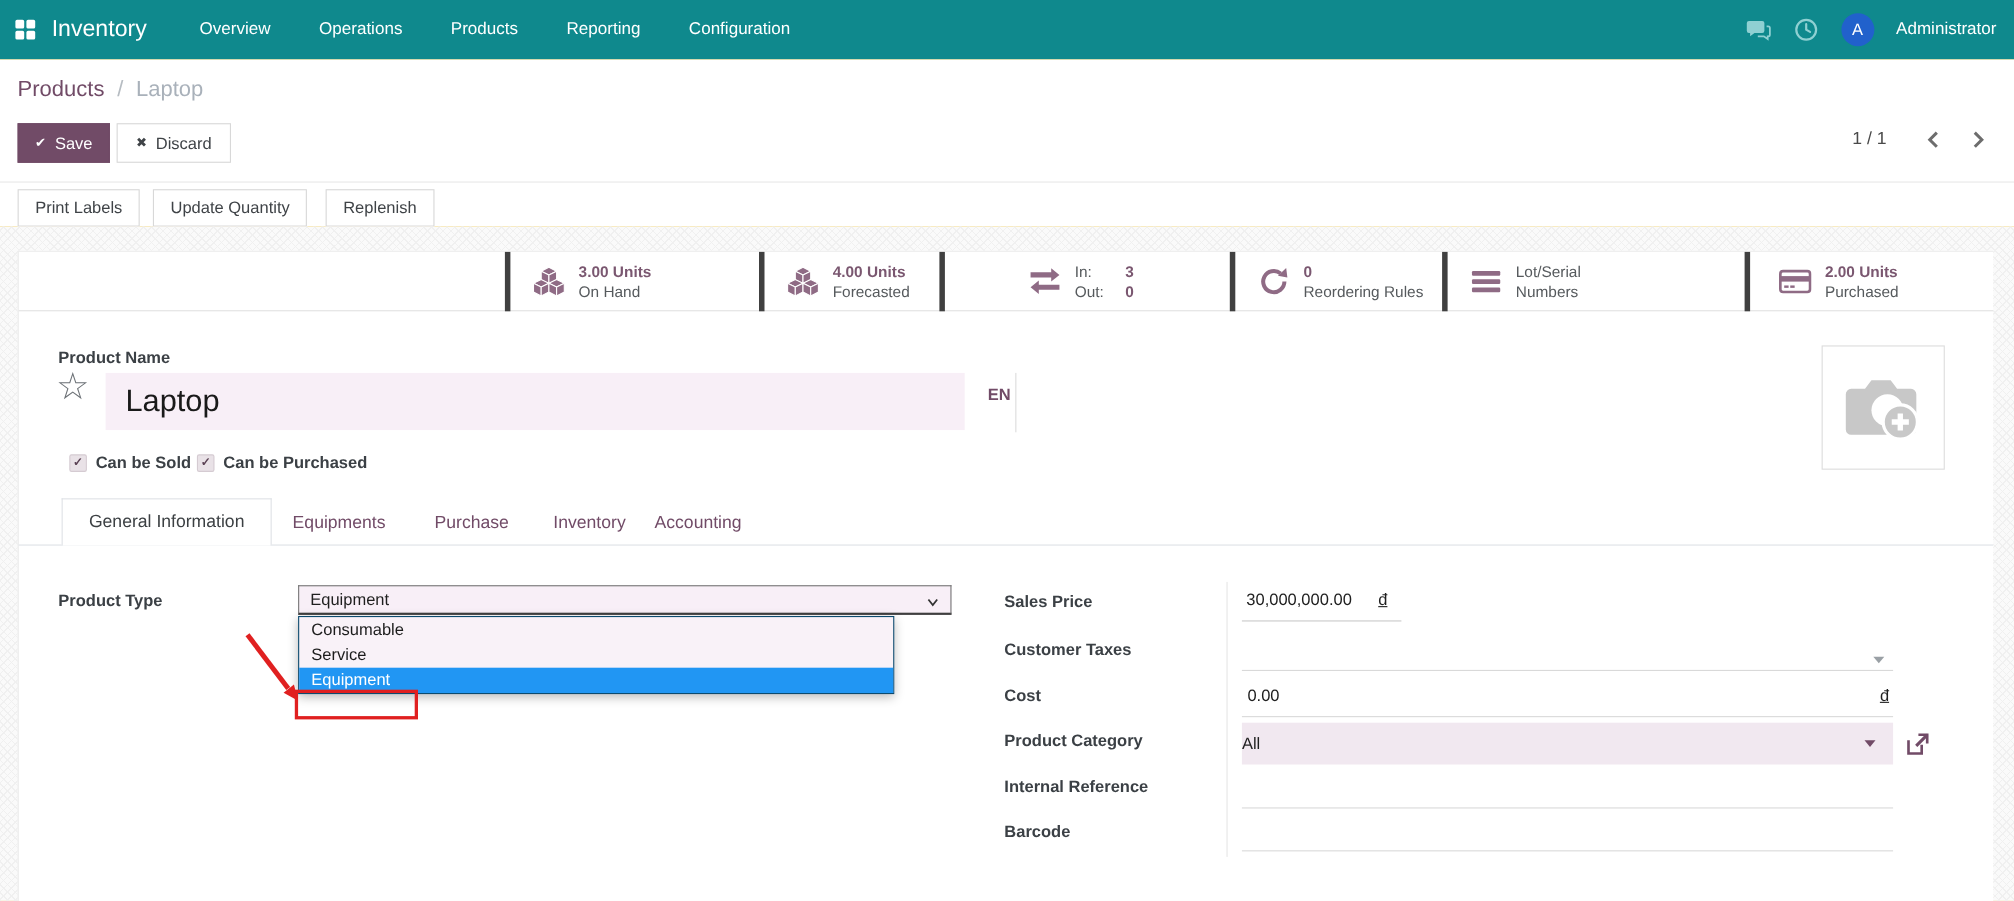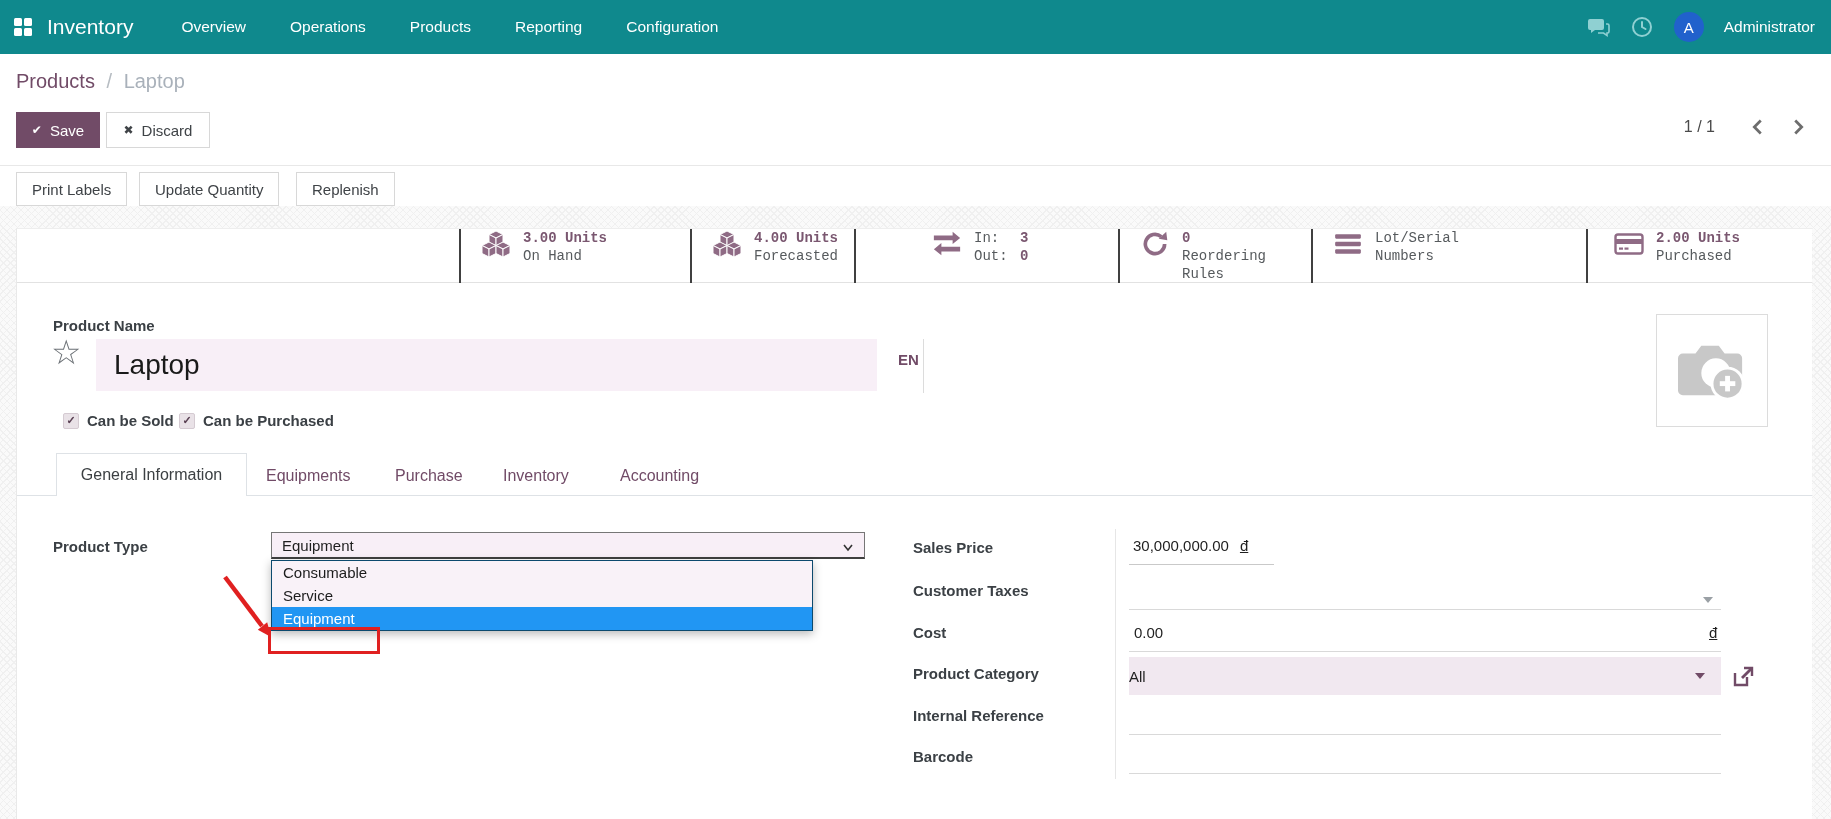--- a/index.html
+++ b/index.html
@@ -42,22 +42,22 @@
   
   .content { position:absolute; left:0; top:206px; width:100%; height:613px; background-color:#fafafa;
     background-image:
       repeating-linear-gradient(45deg, #f0f0f0 0 1px, transparent 1px 5px),
       repeating-linear-gradient(-45deg, #f0f0f0 0 1px, transparent 1px 5px); }
   .sheet { position:absolute; left:16px; top:22px; width:1796px; height:591px; background:#fff;
            border-left:1px solid #e9e9e9; border-top:1px solid #eee; }
 
   
   .statrow { position:absolute; left:0; top:0; width:100%; height:54px; border-bottom:1px solid #e2e2e2; }
-  .statbtn { position:absolute; top:0; height:54px; border-left:2px solid #404040;
-             display:flex; gap:12px; cursor:pointer; padding-left:20px;font-family:Liberation Mono, monospace; }
+  .statbtn { position:absolute; top:0; height:54px; border-left:5px solid #404040;
+             display:flex; align-items:center; gap:12px; cursor:pointer; padding-left:20px; }
   .sb1 { left:442px; width:195px; } .sb2 { left:637px; width:200px;margin-left:36px; } .sb3 { left:837px; width:264px; padding-left:76px; }
   .sb4 { left:1101px; width:193px; } .sb5 { left:1294px; width:275px; } .sb6 { left:1569px; width:220px; padding-left:26px; }
   .stat-ico { width:30px; height:30px; flex:0 0 auto; }
   .stat-txt { font-size:14px; line-height:18px; }
   .stat-l1 { color:#7a5770; font-weight:bold; }
   .stat-l2 { color:#565a5d; }
   .stat-kv { display:flex; gap:14px; }
   .stat-k { color:#565a5d; width:32px; } .stat-v { color:#7a5770; font-weight:bold; }
 
   
@@ -74,21 +74,21 @@
   .chk-box { width:16px; height:16px; background:#e9e2e7; border:1px solid #d5cbd2; border-radius:2px;
              display:flex; align-items:center; justify-content:center; font-size:11px; font-weight:bold; color:#5a4153; }
   .chk-label { font-size:15px; font-weight:bold; color:#3b4045; }
 
   
   .tabline { position:absolute; left:0; top:266px; width:100%; height:1px; background:#dee2e6; }
   .tab-active { position:absolute; left:39px; top:224px; width:191px; height:43px; background:#fff;
                 border:1px solid #dee2e6; border-bottom:none; display:flex; align-items:center; justify-content:center;
                 font-size:16px; color:#3c4043; cursor:pointer; z-index:2; }
   .tab { position:absolute; top:238px; font-size:16px; color:#714B67; cursor:pointer; }
-  .tb2 { left:249px; } .tb3 { left:378px; } .tb4 { left:486px; } .tb5 { left:603px;text-align:center; }
+  .tb2 { left:249px; } .tb3 { left:378px; } .tb4 { left:486px; } .tb5 { left:578px;text-align:center; }
 
   
   .flabel { position:absolute; left:36px; font-size:15px; font-weight:bold; color:#3b4045; }
   .rlabel { position:absolute; left:896px; font-size:15px; font-weight:bold; color:#3b4045; }
   .col-sep { position:absolute; left:1098px; top:300px; width:1px; height:250px; background:#e6e6e6; }
 
   .ptype-select { position:absolute; left:254px; top:303px; width:594px; height:27px; background:#f8eff7;
                   border:1px solid #767676; border-bottom:2px solid #3f3f3f; display:flex; align-items:center;
                   padding-left:10px; font-size:15px; color:#1f1f1f; cursor:pointer; }
   .ptype-select svg { position:absolute; right:10px; top:8px; }
@@ -96,21 +96,21 @@
               border:1px solid #0c4a6e; box-shadow:0 3px 9px rgba(0,0,0,.28); z-index:30; }
   .opt { height:23px; line-height:23px; padding-left:11px; font-size:15px; color:#1c1c1c; cursor:pointer; }
   .opt-active { background:#2196f3; color:#fff; }
 
   .anno-rect { position:absolute; left:251px; top:398px; width:112px; height:27px;
                border:3px solid #e02020; z-index:40; pointer-events:none; }
   .anno-arrow { position:absolute; left:198px; top:340px; z-index:40; pointer-events:none; }
 
   .fval { font-size:15px; color:#1f1f1f; }
   .sales-field { position:absolute; left:1112px; top:308px; width:145px; height:28px; border-bottom:1px solid #c9c9c9;
-                 display:flex; align-items:baseline; gap:11px; padding-left:4px; cursor:text; }
+                 display:flex; align-items:baseline; gap:24px; padding-left:4px; cursor:text; }
   .cur-link { font-size:15px; color:#1f1f1f; text-decoration:underline; cursor:pointer; }
   .uline { position:absolute; left:1112px; width:592px; height:1px; background:#d9d9d9; }
   .ul-taxes { top:380px; } .ul-cost { top:422px; } .ul-ref { top:505px; } .ul-barcode { top:544px; }
   .caret-gray { position:absolute; left:1686px; top:368px; width:0; height:0;
                 border-left:5px solid transparent; border-right:5px solid transparent; border-top:6px solid #9aa0a5; cursor:pointer; }
   .cost-val { position:absolute; left:1117px; top:395px; cursor:text; }
   .cost-cur { position:absolute; left:1692px; top:395px; }
   .cat-field { position:absolute; left:1112px; top:428px; width:592px; height:38px; background:#f1e8f0;
                display:flex; align-items:center; font-size:15px; color:#1f1f1f; cursor:pointer; }
   .caret-purple { position:absolute; left:1678px; top:444px; width:0; height:0;

